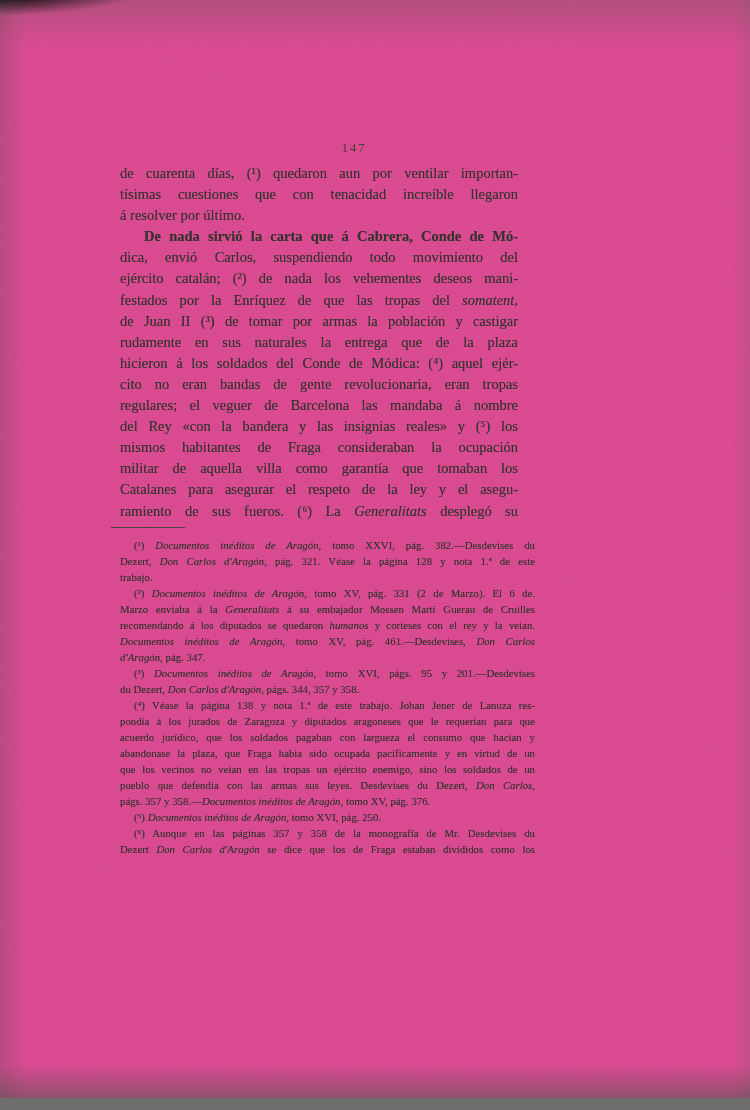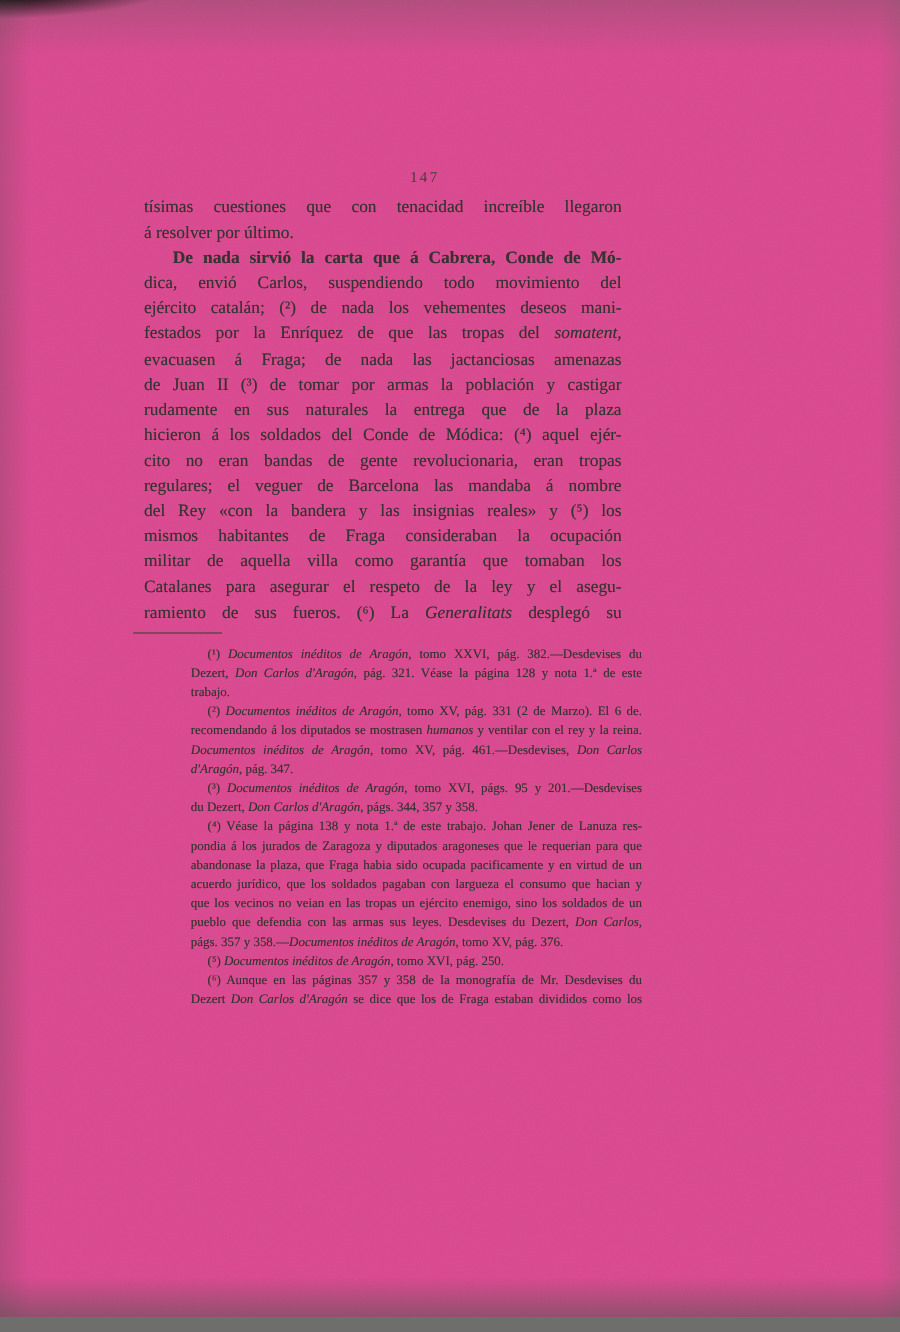--- a/index.html
+++ b/index.html
@@ -16,21 +16,21 @@
   .text-block{position:absolute;left:120px;top:163px;width:415px;}
   .para{width:398px;font-size:14.5px;line-height:21.1px;}
   .line{text-align:justify;height:21.1px;overflow:hidden;
         text-shadow:0 0 0.5px rgba(47,45,41,0.55);}
   .line.j{text-align-last:justify;}
   .line.ind{text-indent:24px;font-weight:bold;}
   .fn-rule{margin:5px 0 0 -9px;width:74px;height:0;border-top:1.3px solid #44423c;}
   .fn-wrap{margin-top:9px;}
   .fn{width:415px;font-size:10.8px;line-height:16px;}
   .fn-line{text-align:justify;height:16px;overflow:hidden;
-        text-shadow:0 0 0.4px rgba(47,45,41,0.5);margin-left:39px;}
+        text-shadow:0 0 0.4px rgba(47,45,41,0.5);}
   .fn-line.j{text-align-last:justify;}
   .fn-line.ind{text-indent:14px;}
   em{}
   
   .shade{position:absolute;pointer-events:none;}
   .shade-top{left:0;top:0;width:750px;height:46px;
     background:linear-gradient(180deg,rgba(88,87,84,0.30),rgba(88,87,84,0));}
   .shade-tl{left:0;top:0;width:240px;height:64px;
     background:radial-gradient(ellipse 230px 42px at -18px -14px,rgba(4,4,4,0.98) 30%,rgba(4,4,4,0) 72%);}
   .shade-left{left:0;top:0;width:26px;height:1110px;
@@ -44,29 +44,29 @@
 </head>
 <body>
 
 <div class="page">
 
   <div class="pagenum">147</div>
 
   <div class="text-block">
     <div id="body-paragraphs">
         <div class="para">
+          <div class="line j"><span>de cuarenta días, (¹) quedaron aun por ventilar importan-</span></div>
           <div class="line j"><span>tísimas cuestiones que con tenacidad increíble llegaron</span></div>
           <div class="line"><span>á resolver por último.</span></div>
         </div>
         <div class="para">
           <div class="line j ind"><span>De nada sirvió la carta que á Cabrera, Conde de Mó-</span></div>
           <div class="line j"><span>dica, envió Carlos, suspendiendo todo movimiento del</span></div>
           <div class="line j"><span>ejército catalán; (²) de nada los vehementes deseos mani-</span></div>
           <div class="line j"><span>festados por la Enríquez de que las tropas del </span><em>somatent,</em></div>
-          <div class="line j"><span>evacuasen á Fraga; de nada las jactanciosas amenazas</span></div>
           <div class="line j"><span>de Juan II (³) de tomar por armas la población y castigar</span></div>
           <div class="line j"><span>rudamente en sus naturales la entrega que de la plaza</span></div>
           <div class="line j"><span>hicieron á los soldados del Conde de Módica: (⁴) aquel ejér-</span></div>
           <div class="line j"><span>cito no eran bandas de gente revolucionaria, eran tropas</span></div>
           <div class="line j"><span>regulares; el veguer de Barcelona las mandaba á nombre</span></div>
           <div class="line j"><span>del Rey «con la bandera y las insignias reales» y (⁵) los</span></div>
           <div class="line j"><span>mismos habitantes de Fraga consideraban la ocupación</span></div>
           <div class="line j"><span>militar de aquella villa como garantía que tomaban los</span></div>
           <div class="line j"><span>Catalanes para asegurar el respeto de la ley y el asegu-</span></div>
           <div class="line j"><span>ramiento de sus fueros. (⁶) La </span><em>Generalitats</em><span> desplegó su</span></div>
@@ -74,33 +74,34 @@
       </div>
     <div class="fn-rule"></div>
     <div id="footnotes" class="fn-wrap">
         <div class="fn">
           <div class="fn-line j ind"><span>(¹) </span><em>Documentos inéditos de Aragón</em><span>, tomo XXVI, pág. 382.—Desdevises du</span></div>
           <div class="fn-line j"><span>Dezert, </span><em>Don Carlos d'Aragón</em><span>, pág. 321. Véase la página 128 y nota 1.ª de este</span></div>
           <div class="fn-line"><span>trabajo.</span></div>
         </div>
         <div class="fn">
           <div class="fn-line j ind"><span>(²) </span><em>Documentos inéditos de Aragón</em><span>, tomo XV, pág. 331 (2 de Marzo). El 6 de.</span></div>
-          <div class="fn-line j"><span>recomendando á los diputados se mostrasen </span><em>humanos</em><span> y ventilar con el rey y la reina.</span></div>
+          <div class="fn-line j"><span>Marzo enviaba á la </span><em>Generalitats</em><span> á su embajador Mossen Martí Guerau de Cruilles</span></div>
+          <div class="fn-line j"><span>recomendando á los diputados se quedaron </span><em>humanos</em><span> y corteses con el rey y la veian.</span></div>
           <div class="fn-line j"><em>Documentos inéditos de Aragón</em><span>, tomo XV, pág. 461.—Desdevises, </span><em>Don Carlos</em></div>
           <div class="fn-line"><em>d'Aragón</em><span>, pág. 347.</span></div>
         </div>
         <div class="fn">
           <div class="fn-line j ind"><span>(³) </span><em>Documentos inéditos de Aragón</em><span>, tomo XVI, págs. 95 y 201.—Desdevises</span></div>
           <div class="fn-line"><span>du Dezert, </span><em>Don Carlos d'Aragón</em><span>, págs. 344, 357 y 358.</span></div>
         </div>
         <div class="fn">
           <div class="fn-line j ind"><span>(⁴) Véase la página 138 y nota 1.ª de este trabajo. Johan Jener de Lanuza res-</span></div>
           <div class="fn-line j"><span>pondia á los jurados de Zaragoza y diputados aragoneses que le requerian para que</span></div>
+          <div class="fn-line j"><span>acuerdo jurídico, que los soldados pagaban con largueza el consumo que hacian y</span></div>
           <div class="fn-line j"><span>abandonase la plaza, que Fraga habia sido ocupada pacificamente y en virtud de un</span></div>
-          <div class="fn-line j"><span>acuerdo jurídico, que los soldados pagaban con largueza el consumo que hacian y</span></div>
           <div class="fn-line j"><span>que los vecinos no veian en las tropas un ejército enemigo, sino los soldados de un</span></div>
           <div class="fn-line j"><span>pueblo que defendia con las armas sus leyes. Desdevises du Dezert, </span><em>Don Carlos,</em></div>
           <div class="fn-line"><span>págs. 357 y 358.—</span><em>Documentos inéditos de Aragón</em><span>, tomo XV, pág. 376.</span></div>
         </div>
         <div class="fn">
           <div class="fn-line ind"><span>(⁵) </span><em>Documentos inéditos de Aragón</em><span>, tomo XVI, pág. 250.</span></div>
         </div>
         <div class="fn">
           <div class="fn-line j ind"><span>(⁶) Aunque en las páginas 357 y 358 de la monografía de Mr. Desdevises du</span></div>
           <div class="fn-line j"><span>Dezert </span><em>Don Carlos d'Aragón</em><span> se dice que los de Fraga estaban divididos como los</span></div>

